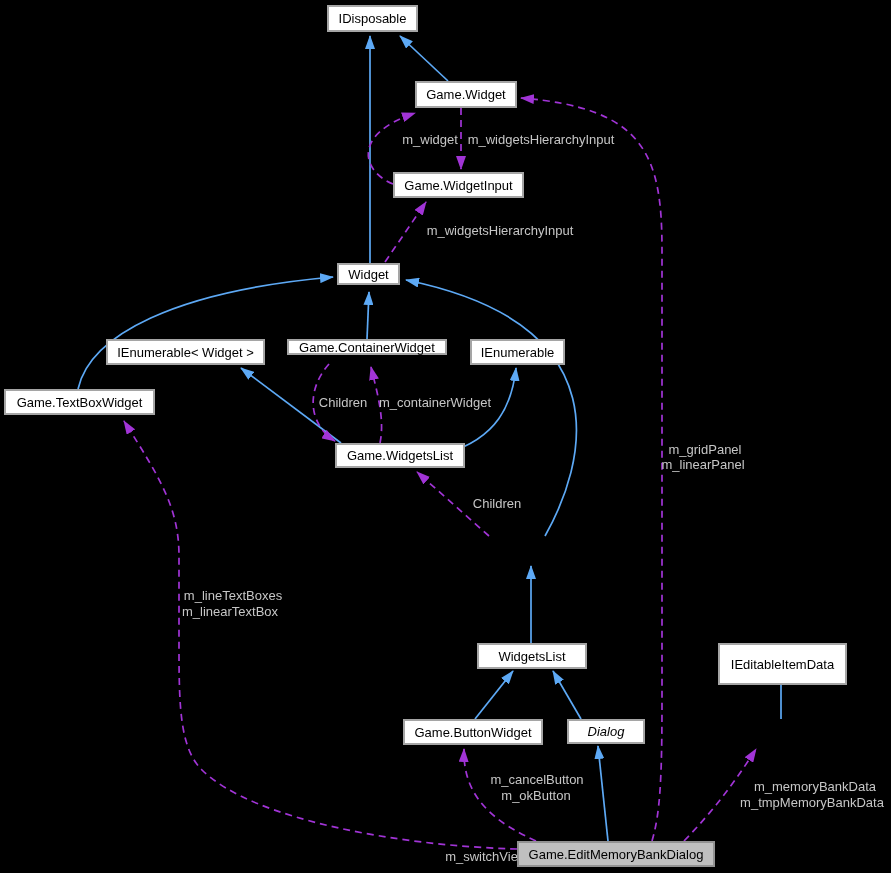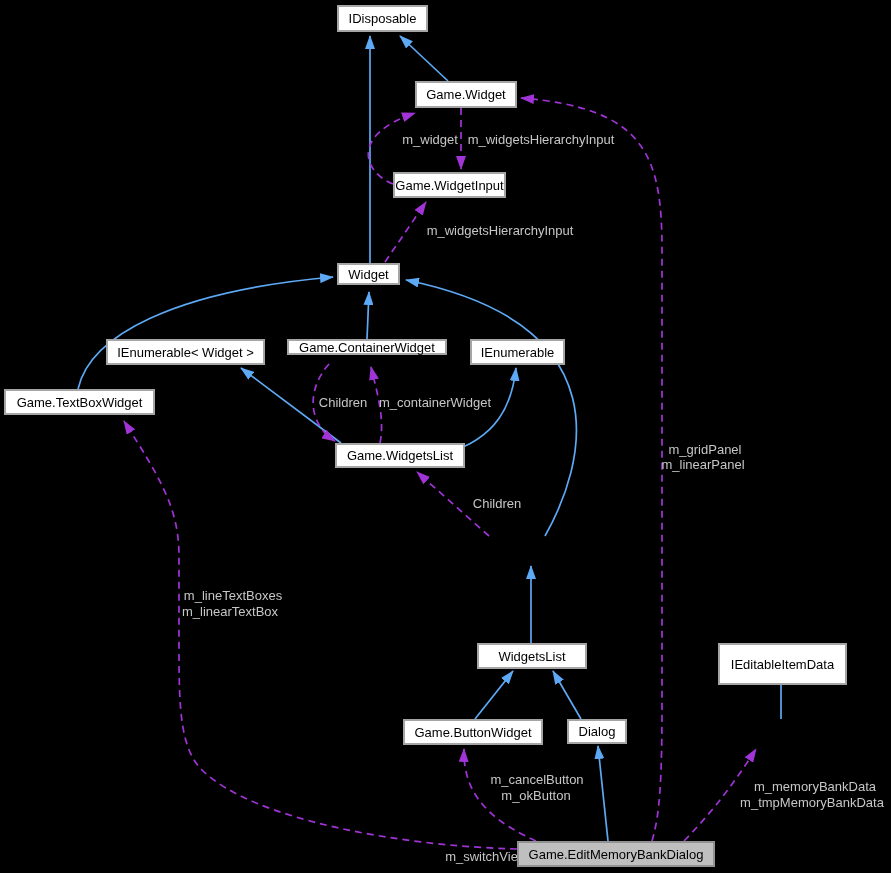--- a/index.html
+++ b/index.html
@@ -83,27 +83,27 @@
     <div class="edge-label" style="left: 497px; top: 503px;">Children</div>
     <div class="edge-label" style="left: 537px; top: 779px;">m_cancelButton</div>
     <div class="edge-label" style="left: 536px; top: 795px;">m_okButton</div>
     <div class="edge-label" style="left: 505px; top: 812px; margin-top: 44px;">m_switchViewButton</div>
     <div class="edge-label" style="left: 705px; top: 449px;">m_gridPanel</div>
     <div class="edge-label" style="left: 703px; top: 464px;">m_linearPanel</div>
     <div class="edge-label" style="left: 815px; top: 786px;">m_memoryBankData</div>
     <div class="edge-label" style="left: 812px; top: 802px;">m_tmpMemoryBankData</div>
     <div class="edge-label" style="left: 233px; top: 595px;">m_lineTextBoxes</div>
     <div class="edge-label" style="left: 230px; top: 611px;">m_linearTextBox</div>
-    <div class="node" style="left: 337px; top: 5px; width: 91px; height: 27px;">IDisposable</div>
+    <div class="node" style="left: 327px; top: 5px; width: 91px; height: 27px;">IDisposable</div>
     <div class="node" style="left: 415px; top: 81px; width: 102px; height: 27px;">Game.Widget</div>
-    <div class="node" style="left: 393px; top: 172px; width: 113px; height: 26px;">Game.WidgetInput</div>
+    <div class="node" style="left: 393px; top: 172px; width: 131px; height: 26px;">Game.WidgetInput</div>
     <div class="node" style="left: 337px; top: 263px; width: 63px; height: 22px;">Widget</div>
     <div class="node" style="left: 106px; top: 339px; width: 159px; height: 26px;">IEnumerable&lt; Widget &gt;</div>
     <div class="node" style="left: 287px; top: 339px; width: 160px; height: 16px;">Game.ContainerWidget</div>
     <div class="node" style="left: 470px; top: 339px; width: 95px; height: 26px;">IEnumerable</div>
     <div class="node" style="left: 4px; top: 389px; width: 151px; height: 26px;">Game.TextBoxWidget</div>
     <div class="node" style="left: 335px; top: 443px; width: 130px; height: 25px;">Game.WidgetsList</div>
     <div class="node" style="left: 477px; top: 643px; width: 110px; height: 26px;">WidgetsList</div>
     <div class="node" style="left: 403px; top: 719px; width: 140px; height: 26px;">Game.ButtonWidget</div>
-    <div class="node" style="left: 567px; top: 719px; width: 60px; height: 25px;">Dialog</div>
+    <div class="node" style="left: 567px; top: 719px; width: 78px; height: 25px; font-style: italic;">Dialog</div>
     <div class="node" style="left: 718px; top: 643px; width: 129px; height: 42px;">IEditableItemData</div>
     <div class="node highlighted" style="left: 517px; top: 841px; width: 198px; height: 26px;">Game.EditMemoryBankDialog</div>
   </div>
 
 </body></html>

